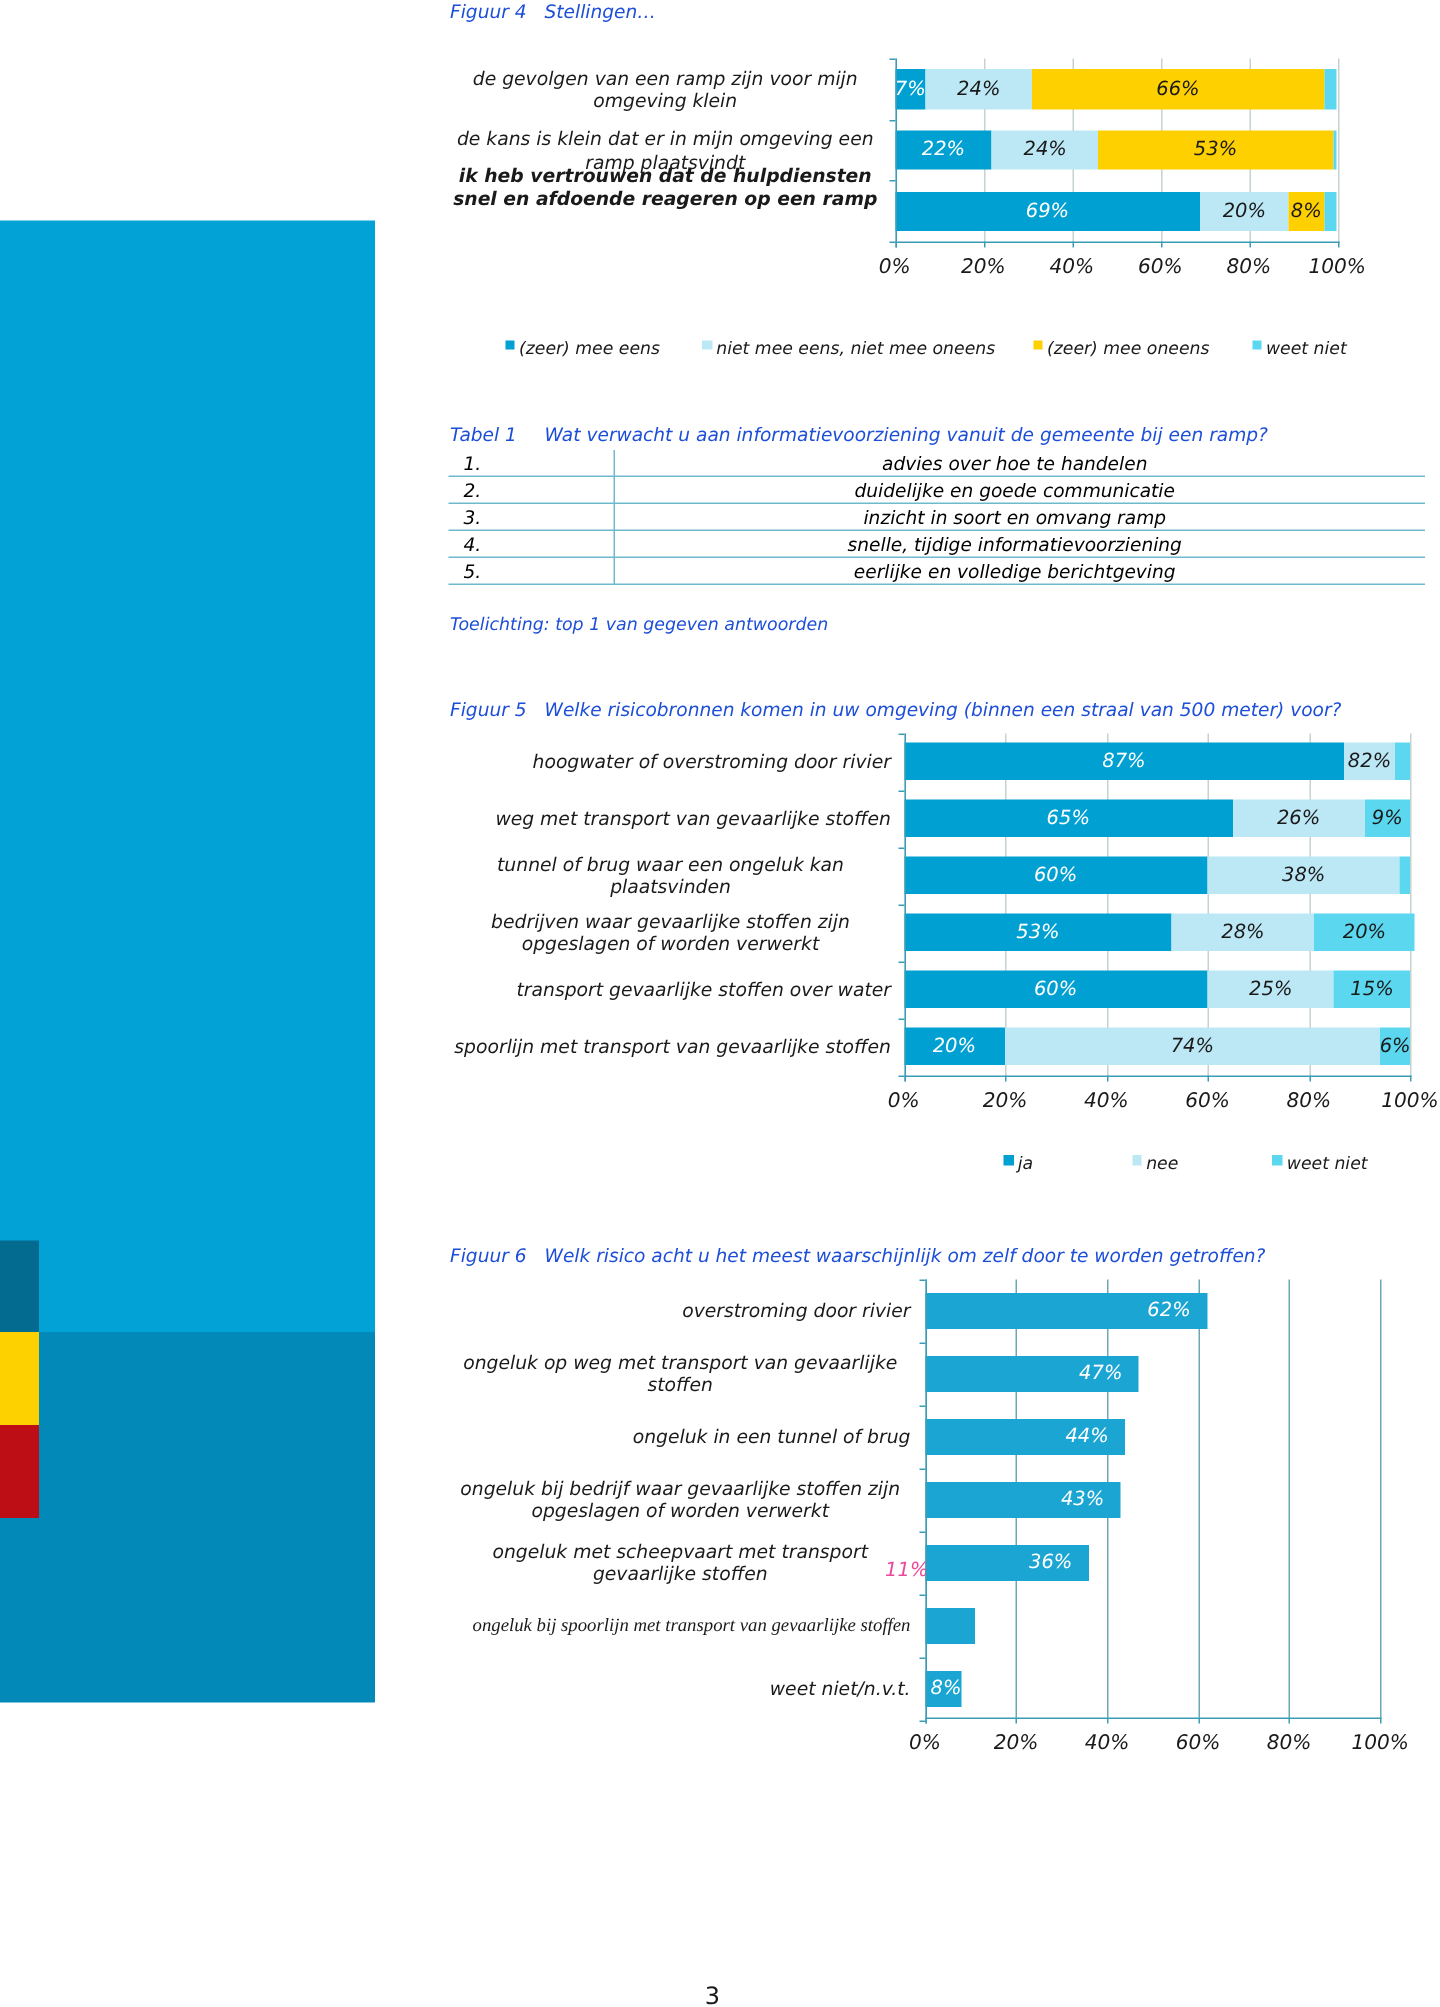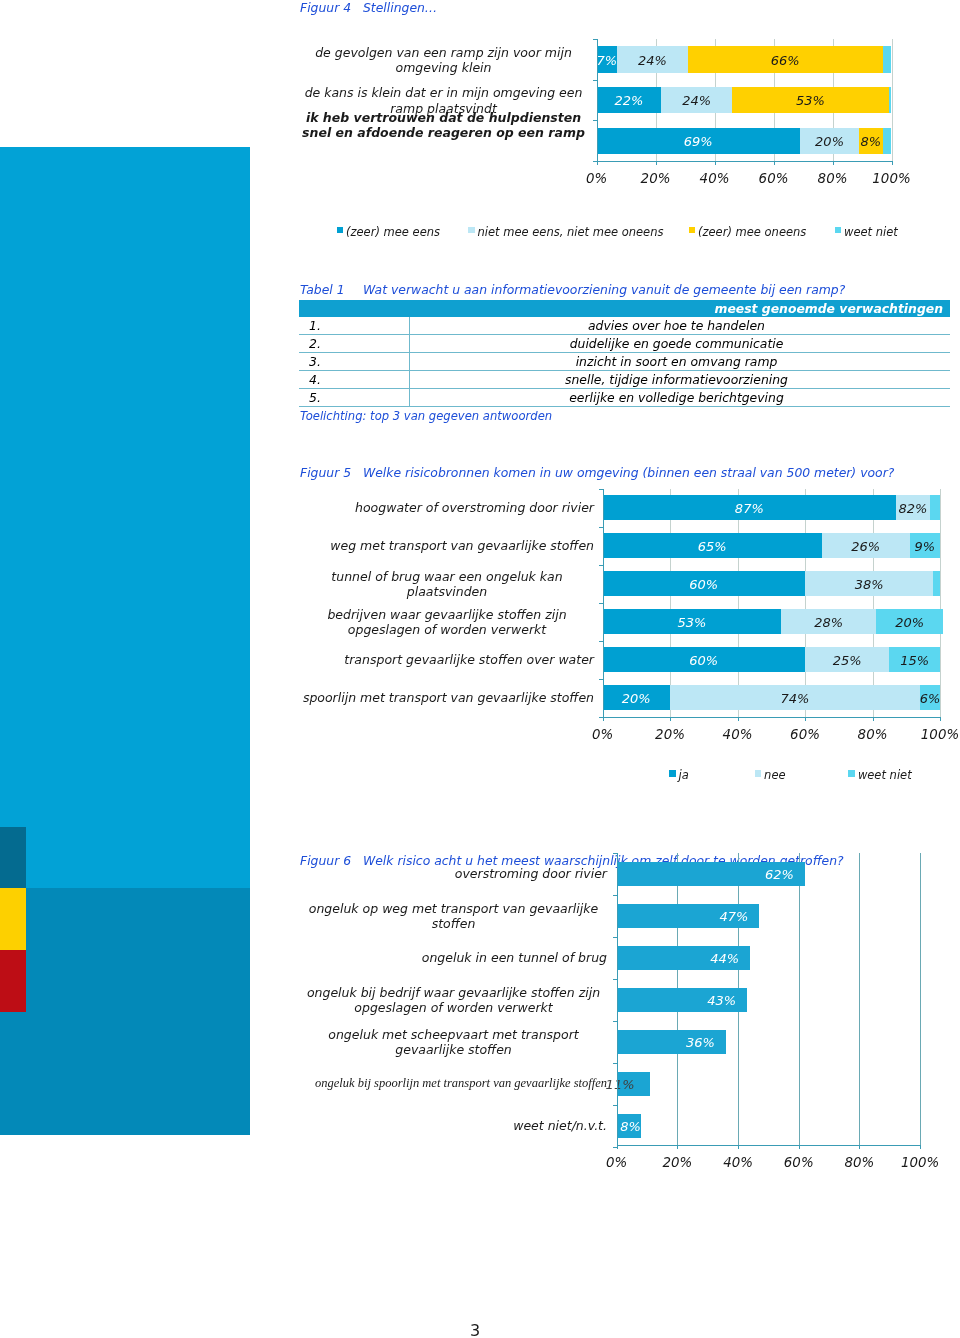--- a/index.html
+++ b/index.html
@@ -115,24 +115,20 @@
   </div>
 
 <div class="abs caption" id="capT1" style="left:300px;top:282px;">
   <span class="num">Tabel 1</span><span>Wat verwacht u aan informatievoorziening vanuit de gemeente bij een ramp?</span>
 </div>
 
 <div id="tabel1">
     <table>
       <tbody>
         <tr>
-          <th class="t-head"></th>
-          <th class="t-head">meest genoemde verwachtingen</th>
-        </tr>
-        <tr>
           <td class="t-num">1.</td>
           <td class="t-txt">advies over hoe te handelen</td>
         </tr>
         <tr>
           <td class="t-num">2.</td>
           <td class="t-txt">duidelijke en goede communicatie</td>
         </tr>
         <tr>
           <td class="t-num">3.</td>
           <td class="t-txt">inzicht in soort en omvang ramp</td>
@@ -141,21 +137,21 @@
           <td class="t-num">4.</td>
           <td class="t-txt">snelle, tijdige informatievoorziening</td>
         </tr>
         <tr>
           <td class="t-num">5.</td>
           <td class="t-txt">eerlijke en volledige berichtgeving</td>
         </tr>
       </tbody>
     </table>
   </div>
-<div class="abs caption" id="t1note" style="font-size:11.6px;left:300px;top:409px;">Toelichting: top 3 van gegeven antwoorden</div>
+<div class="abs caption" id="t1note" style="font-size:11.6px;left:300px;top:409px;">Toelichting: top 1 van gegeven antwoorden</div>
 
 <div class="abs caption" id="cap5" style="left:300px;top:465px;">
   <span class="num">Figuur 5</span><span>Welke risicobronnen komen in uw omgeving (binnen een straal van 500 meter) voor?</span>
 </div>
 <div class="abs" id="chart5">
     <div class="gridline" style="left:602.5px;top:488.6px;height:228px;background:#c5d2ce;"></div>
     <div class="gridline" style="left:670px;top:488.6px;height:228px;background:#c5d2ce;"></div>
     <div class="gridline" style="left:737.5px;top:488.6px;height:228px;background:#c5d2ce;"></div>
     <div class="gridline" style="left:805px;top:488.6px;height:228px;background:#c5d2ce;"></div>
     <div class="gridline" style="left:872.5px;top:488.6px;height:228px;background:#c5d2ce;"></div>
@@ -216,21 +212,21 @@
     <div class="axisline" style="left:737.5px;top:716.6px;width:1px;height:4px;"></div>
     <div class="ticklbl" style="left:707.5px;width:60px;top:726.6px;">40%</div>
     <div class="axisline" style="left:805px;top:716.6px;width:1px;height:4px;"></div>
     <div class="ticklbl" style="left:775px;width:60px;top:726.6px;">60%</div>
     <div class="axisline" style="left:872.5px;top:716.6px;width:1px;height:4px;"></div>
     <div class="ticklbl" style="left:842.5px;width:60px;top:726.6px;">80%</div>
     <div class="axisline" style="left:940px;top:716.6px;width:1px;height:4px;"></div>
     <div class="ticklbl" style="left:910px;width:60px;top:726.6px;">100%</div>
   </div>
 
-<div class="abs caption" id="cap6" style="left:300px;top:853px;">
+<div class="abs caption" id="cap6" style="left:300px;top:829px;">
   <span class="num">Figuur 6</span><span>Welk risico acht u het meest waarschijnlijk om zelf door te worden getroffen?</span>
 </div>
 <div class="abs" id="chart6">
     <div class="gridline" style="left:616.7px;top:853px;height:292px;background:#6aa9b4;"></div>
     <div class="gridline" style="left:677.38px;top:853px;height:292px;background:#6aa9b4;"></div>
     <div class="gridline" style="left:738.0600000000001px;top:853px;height:292px;background:#6aa9b4;"></div>
     <div class="gridline" style="left:798.74px;top:853px;height:292px;background:#6aa9b4;"></div>
     <div class="gridline" style="left:859.4200000000001px;top:853px;height:292px;background:#6aa9b4;"></div>
     <div class="gridline" style="left:920.1px;top:853px;height:292px;background:#6aa9b4;"></div>
     <div class="catlabelbox" style="position:absolute;left:300px;width:307px;top:874px;transform:translateY(-50%);"><div class="catlabel">overstroming door rivier</div></div>
@@ -243,21 +239,21 @@
     <div class="bar" style="left:616.7px;top:945.7px;width:133.49599999999998px;height:24.6px;background:#1ba5d3;"></div>
     <div class="barval" style="left:679.196px;width:60px;text-align:right;top:958px;transform:translateY(-50%);color:#ffffff;">44%</div>
     <div class="catlabelbox" style="position:absolute;left:300px;width:307px;top:1000px;transform:translateY(-50%);"><div class="catlabel">ongeluk bij bedrijf waar gevaarlijke stoffen zijn opgeslagen of worden verwerkt</div></div>
     <div class="bar" style="left:616.7px;top:987.7px;width:130.462px;height:24.6px;background:#1ba5d3;"></div>
     <div class="barval" style="left:676.162px;width:60px;text-align:right;top:1000px;transform:translateY(-50%);color:#ffffff;">43%</div>
     <div class="catlabelbox" style="position:absolute;left:300px;width:307px;top:1042px;transform:translateY(-50%);"><div class="catlabel">ongeluk met scheepvaart met transport gevaarlijke stoffen</div></div>
     <div class="bar" style="left:616.7px;top:1029.7px;width:109.22399999999999px;height:24.6px;background:#1ba5d3;"></div>
     <div class="barval" style="left:654.924px;width:60px;text-align:right;top:1042px;transform:translateY(-50%);color:#ffffff;">36%</div>
     <div class="catlabelbox" style="position:absolute;left:300px;width:307px;top:1084px;transform:translateY(-50%);font-family:Liberation Serif, serif;"><div class="catlabel">ongeluk bij spoorlijn met transport van gevaarlijke stoffen</div></div>
     <div class="bar" style="left:616.7px;top:1071.7px;width:33.373999999999995px;height:24.6px;background:#1ba5d3;"></div>
-    <div class="barval" style="left:590.0740000000001px;width:60px;text-align:center;top:1084px;transform:translateY(-50%);color:#404040;">11%</div>
+    <div class="barval" style="left:590.0740000000001px;width:60px;text-align:left;top:1047px;transform:translateY(-50%);color:#ec4899;">11%</div>
     <div class="catlabelbox" style="position:absolute;left:300px;width:307px;top:1126px;transform:translateY(-50%);"><div class="catlabel">weet niet/n.v.t.</div></div>
     <div class="bar" style="left:616.7px;top:1113.7px;width:24.272px;height:24.6px;background:#1ba5d3;"></div>
     <div class="barval" style="left:580.9720000000001px;width:60px;text-align:right;top:1126px;transform:translateY(-50%);color:#ffffff;">8%</div>
     <div class="axisline" style="left:616.7px;top:1145px;width:304.4px;height:1px;"></div>
     <div class="axisline" style="left:616.7px;top:853px;width:1px;height:296px;"></div>
     <div class="axisline" style="left:612.7px;top:853px;width:4px;height:1px;"></div>
     <div class="axisline" style="left:612.7px;top:895px;width:4px;height:1px;"></div>
     <div class="axisline" style="left:612.7px;top:937px;width:4px;height:1px;"></div>
     <div class="axisline" style="left:612.7px;top:979px;width:4px;height:1px;"></div>
     <div class="axisline" style="left:612.7px;top:1021px;width:4px;height:1px;"></div>

